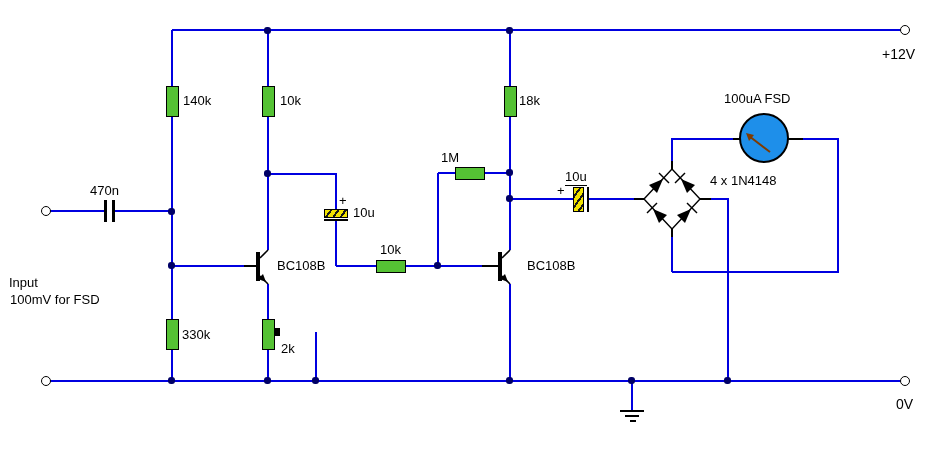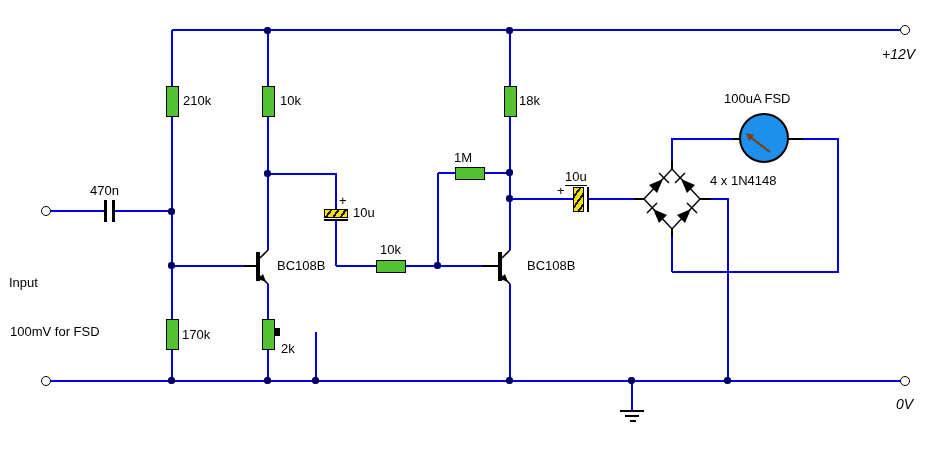--- a/index.html
+++ b/index.html
@@ -13,21 +13,21 @@
   .resistor{position:absolute;background:#55c234;border:1px solid #000;box-sizing:border-box;}
   .tab{position:absolute;background:#000;}
   .plate{position:absolute;background:#000;}
   .cap-electro{
     position:absolute;border:1px solid #000;box-sizing:border-box;
     background:repeating-linear-gradient(125deg,#f2e300 0 4px,#1a1a1a 4px 6px);
   }
   .meter-face{position:absolute;left:739px;top:113px;width:50px;height:50px;box-sizing:border-box;
     background:#1e8fea;border:2px solid #000;border-radius:50%;}
   .lbl{position:absolute;font-size:13px;line-height:14px;white-space:nowrap;}
-  .lbl-big{font-size:14px;font-style:italic;}
+  .lbl-big{font-size:14px;}
   .lbl-underline{border-bottom:1px solid #000;padding-bottom:1px;}
   svg.overlay{position:absolute;left:0;top:0;pointer-events:none;}
 </style>
 </head>
 <body>
 
 <div id="canvas">
 
   <div class="wire" style="left:172px;top:29px;width:732px;height:2px;"></div>
   <div class="wire" style="left:49px;top:210px;width:56px;height:2px;"></div>
@@ -155,32 +155,32 @@
     <g stroke="#000" stroke-width="2">
       <line x1="620" y1="411" x2="644" y2="411"></line>
       <line x1="625" y1="416" x2="639" y2="416"></line>
       <line x1="630" y1="421" x2="636" y2="421"></line>
     </g>
   </svg>
 
   <span class="lbl lbl-big" style="left:882px;top:47px;">+12V</span>
   <span class="lbl lbl-big" style="left:896px;top:397px;">0V</span>
   <span class="lbl" style="left:9px;top:276px;">Input</span>
-  <span class="lbl" style="left:10px;top:293px;margin-top:32px;">100mV for FSD</span>
+  <span class="lbl" style="left:10px;top:293px;">100mV for FSD</span>
 
   <span class="lbl" style="left:90px;top:184px;">470n</span>
-  <span class="lbl" style="left:183px;top:94px;">210k</span>
+  <span class="lbl" style="left:183px;top:94px;">140k</span>
   <span class="lbl" style="left:280px;top:94px;">10k</span>
   <span class="lbl" style="left:519px;top:94px;">18k</span>
-  <span class="lbl" style="left:182px;top:328px;">170k</span>
+  <span class="lbl" style="left:182px;top:328px;">330k</span>
   <span class="lbl" style="left:281px;top:342px;">2k</span>
   <span class="lbl" style="left:339px;top:194px;">+</span>
   <span class="lbl" style="left:353px;top:206px;">10u</span>
   <span class="lbl" style="left:380px;top:243px;">10k</span>
-  <span class="lbl" style="left:454px;top:151px;">1M</span>
+  <span class="lbl" style="left:441px;top:151px;">1M</span>
   <span class="lbl" style="left:277px;top:259px;">BC108B</span>
   <span class="lbl" style="left:527px;top:259px;">BC108B</span>
   <span class="lbl lbl-underline" style="left:565px;top:170px;">10u</span>
   <span class="lbl" style="left:557px;top:184px;">+</span>
   <span class="lbl" style="left:710px;top:174px;">4 x 1N4148</span>
   <span class="lbl" style="left:724px;top:92px;">100uA FSD</span>
 
 </div>
 
 </body></html>

